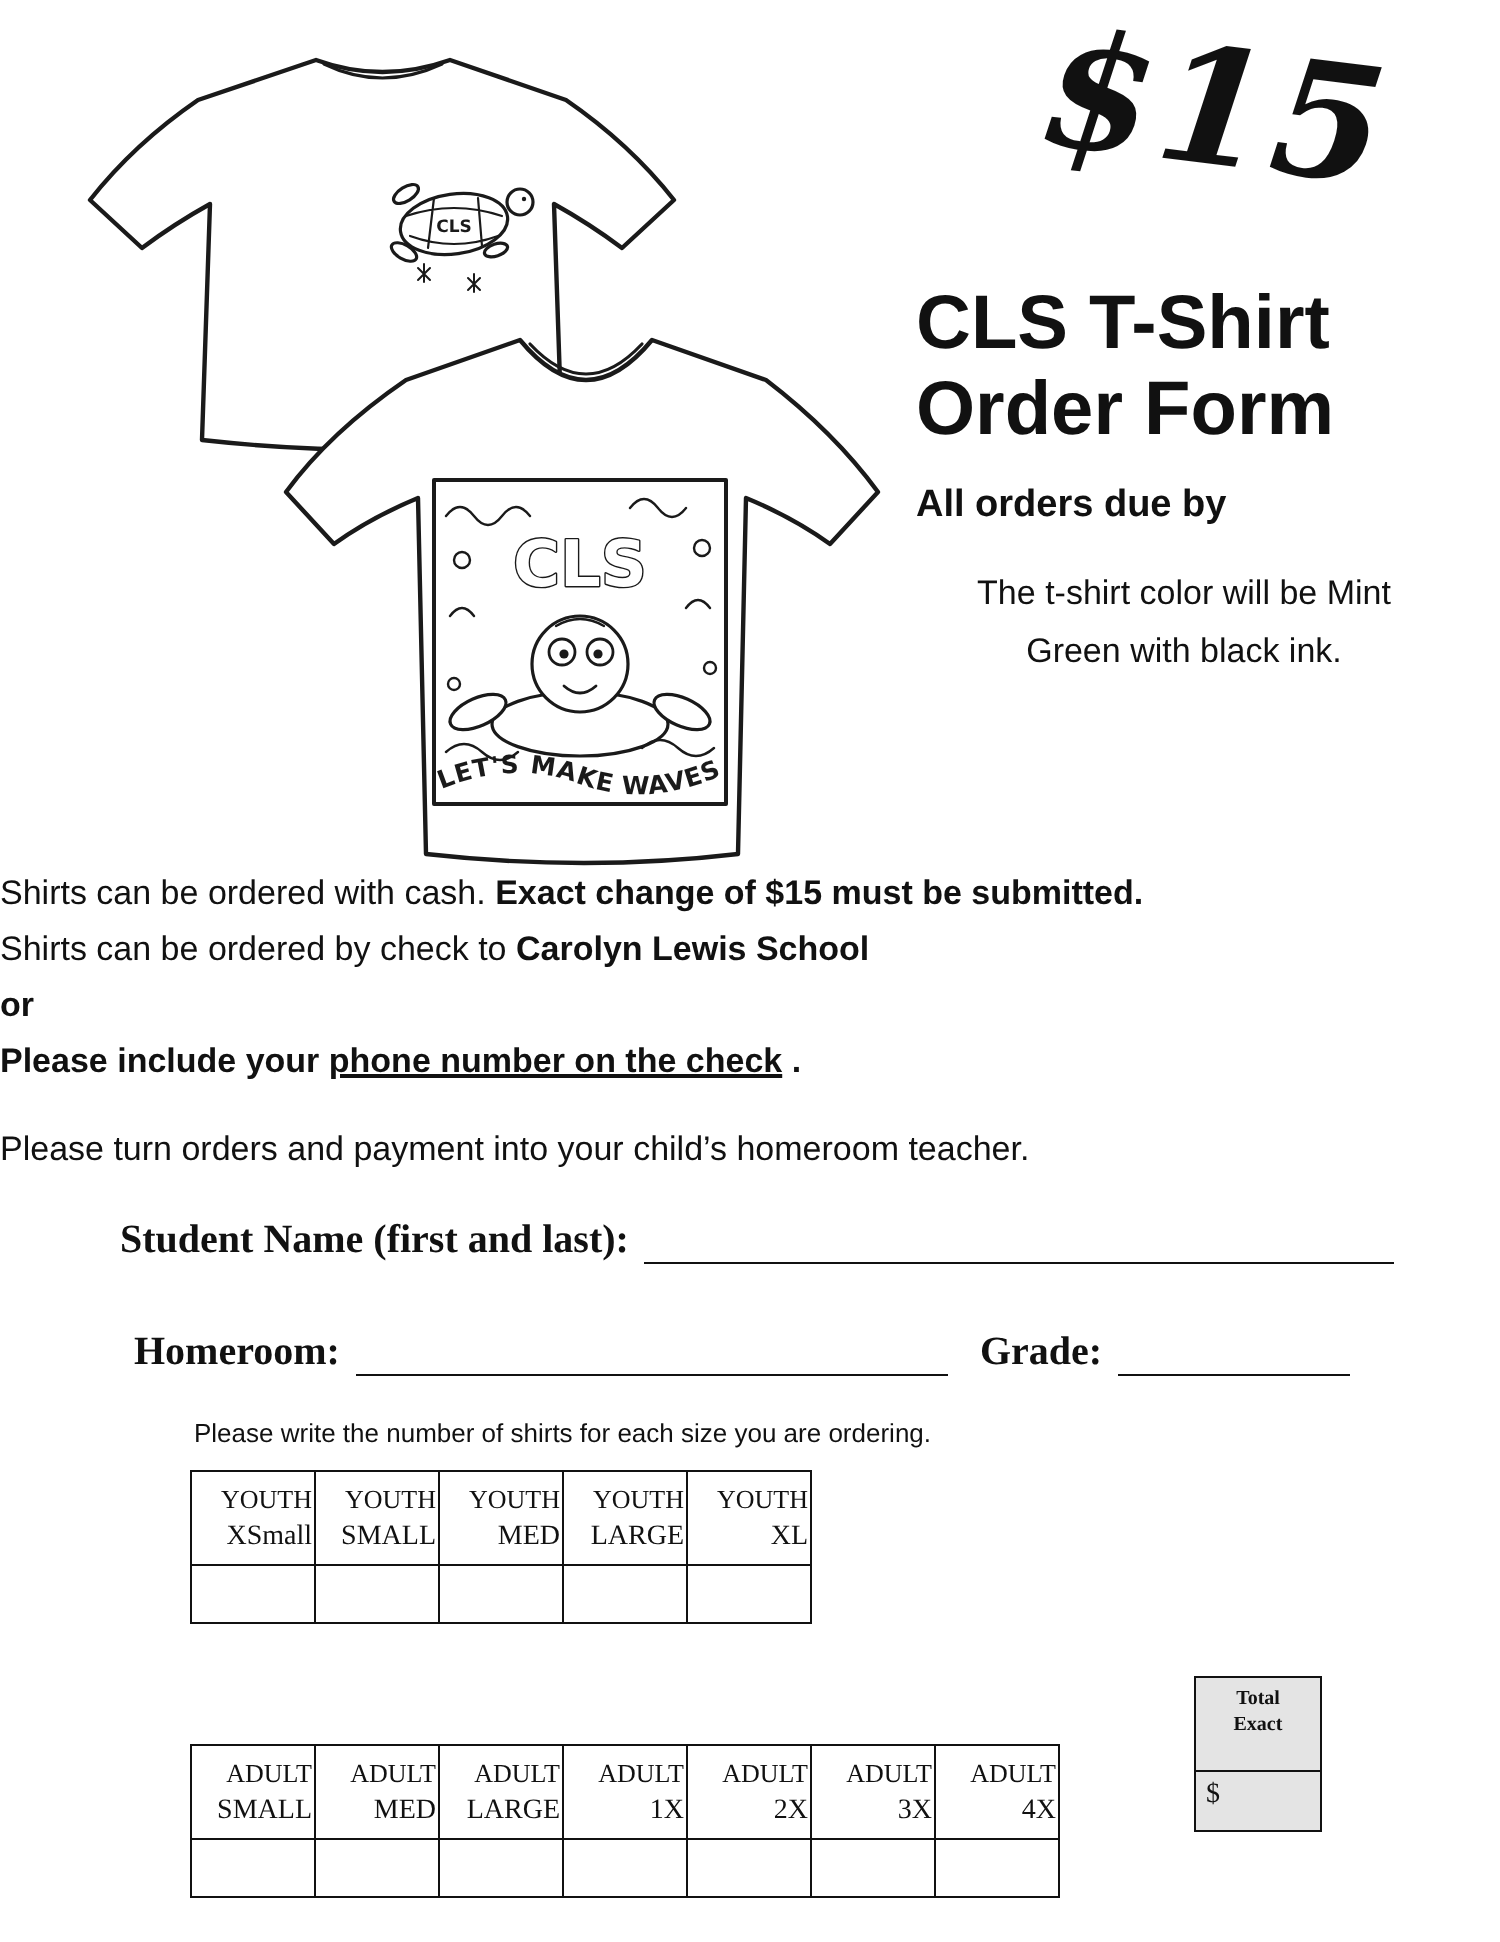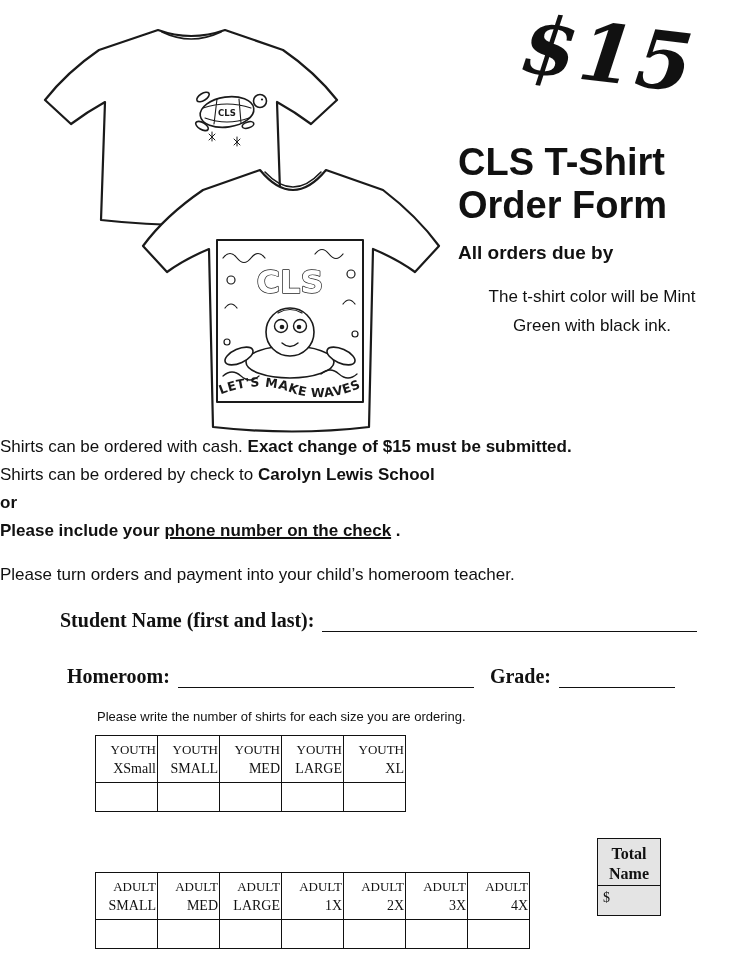--- a/index.html
+++ b/index.html
@@ -77,21 +77,21 @@
   .th-l2 { display:block; font-weight:normal; font-size:14px; margin-top:3px; }
   td.fill-cell { height:29px; background:#fff; }
 
   .youth-table-wrap { left:95px; top:735px; }
   .adult-table-wrap { left:95px; top:872px; }
 
   
   .total-box { left:597px; top:838px; width:64px; border:1.4px solid #111; background:#e4e4e4; }
   .total-header {
     height:47px; border-bottom:1.4px solid #111;
-    font-family:"Liberation Serif", serif; font-weight:bold; font-size:16px;
+    font-family:"Liberation Serif", serif; font-weight:bold; font-size:10px;
     text-align:center; padding-top:5px; line-height:1.25;
   }
   .total-cash {
     height:29px;
     font-family:"Liberation Serif", serif; font-size:14px;
     padding:4px 0 0 5px;
   }
 </style>
 </head>
 <body>
@@ -228,16 +228,16 @@
       <td class="fill-cell"></td>
       <td class="fill-cell"></td>
     </tr>
   </tbody>
     </table>
 </div>
 
 <div class="abs total-box">
   <div class="total-header">
     <div>Total</div>
-    <div>Name</div>
+    <div>Exact</div>
   </div>
   <div class="total-cash"><span>$</span></div>
 </div>
 
 </body></html>

